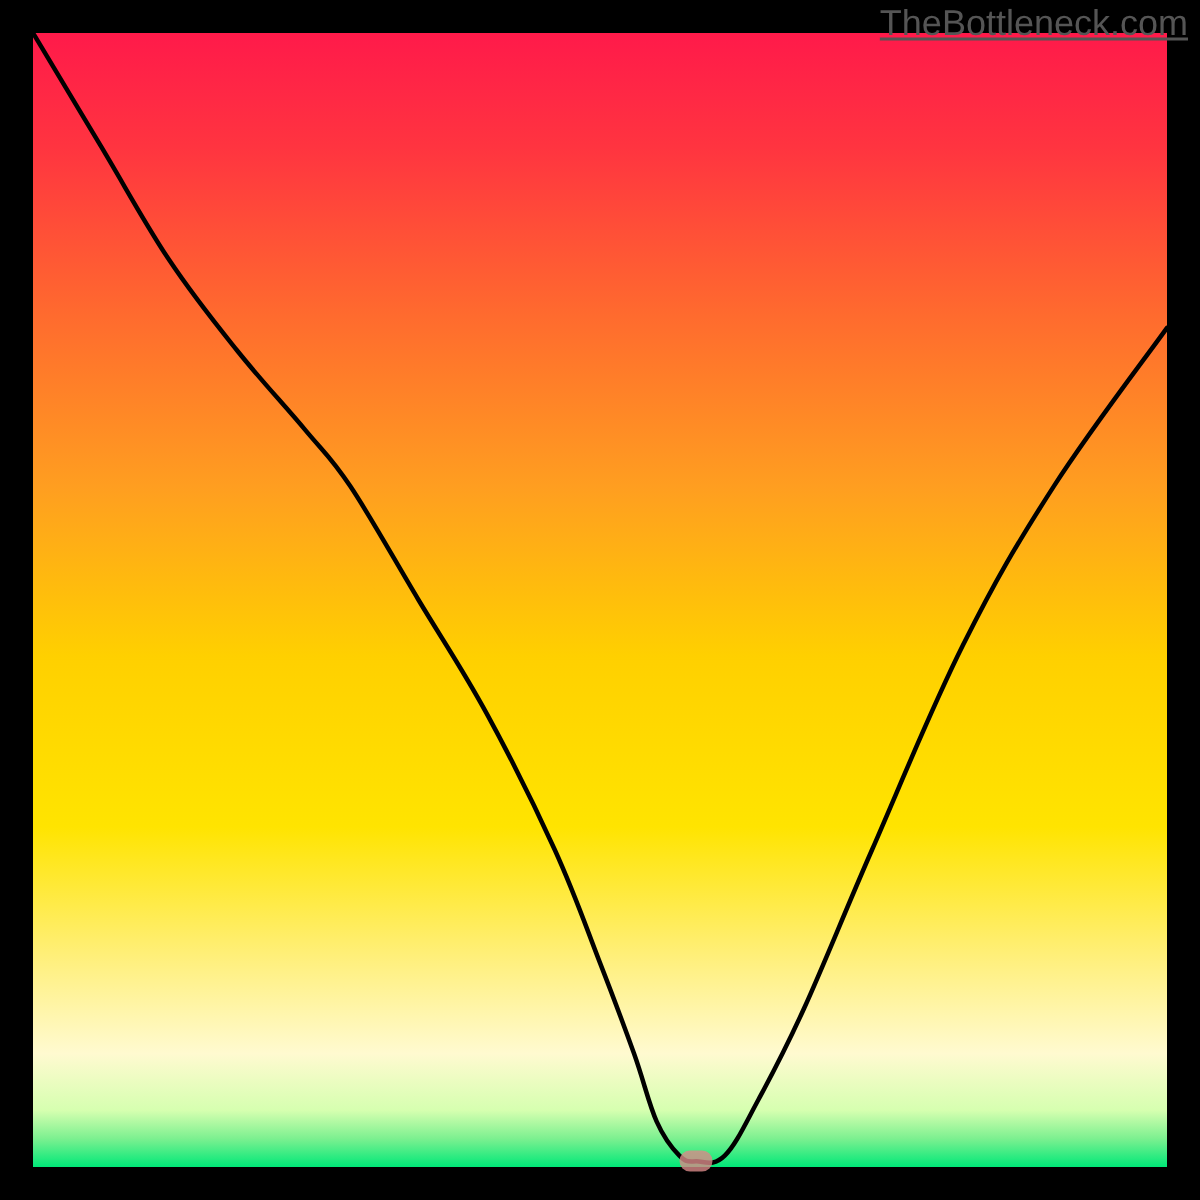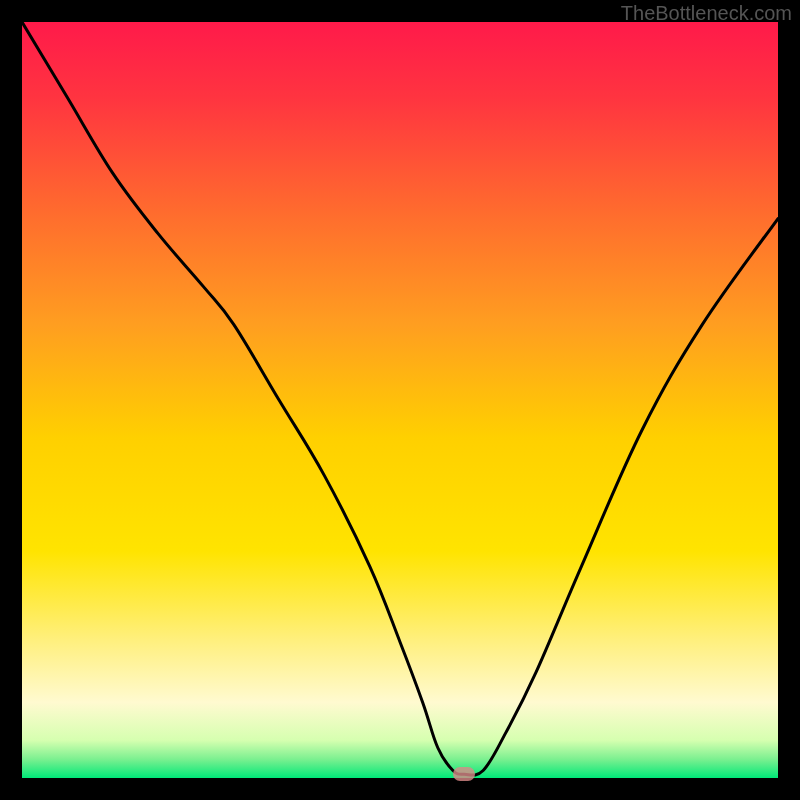--- a/index.html
+++ b/index.html
@@ -9,24 +9,25 @@
     height: 800px;
     background: #000;
     position: relative;
     font-family: Arial, Helvetica, sans-serif;
   }
   .watermark {
     position: absolute;
     top: 2px;
     right: 8px;
     color: #555;
-    font-size: 20px;
+    font-size: 24px;
     font-weight: 500;
     z-index: 5;
     letter-spacing: 0px;
+    text-decoration: underline;
   }
   .plot {
     position: absolute;
     left: 22px;
     top: 22px;
     width: 756px;
     height: 756px;
   }
   .plot svg {
     display: block;

